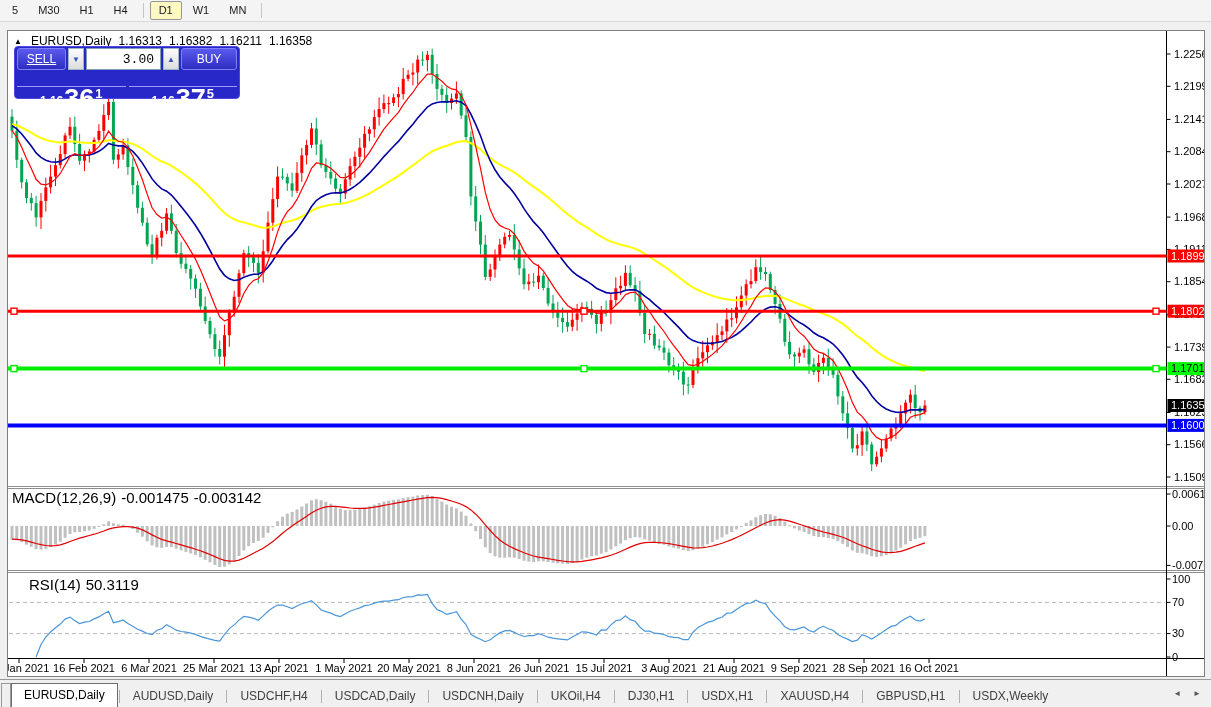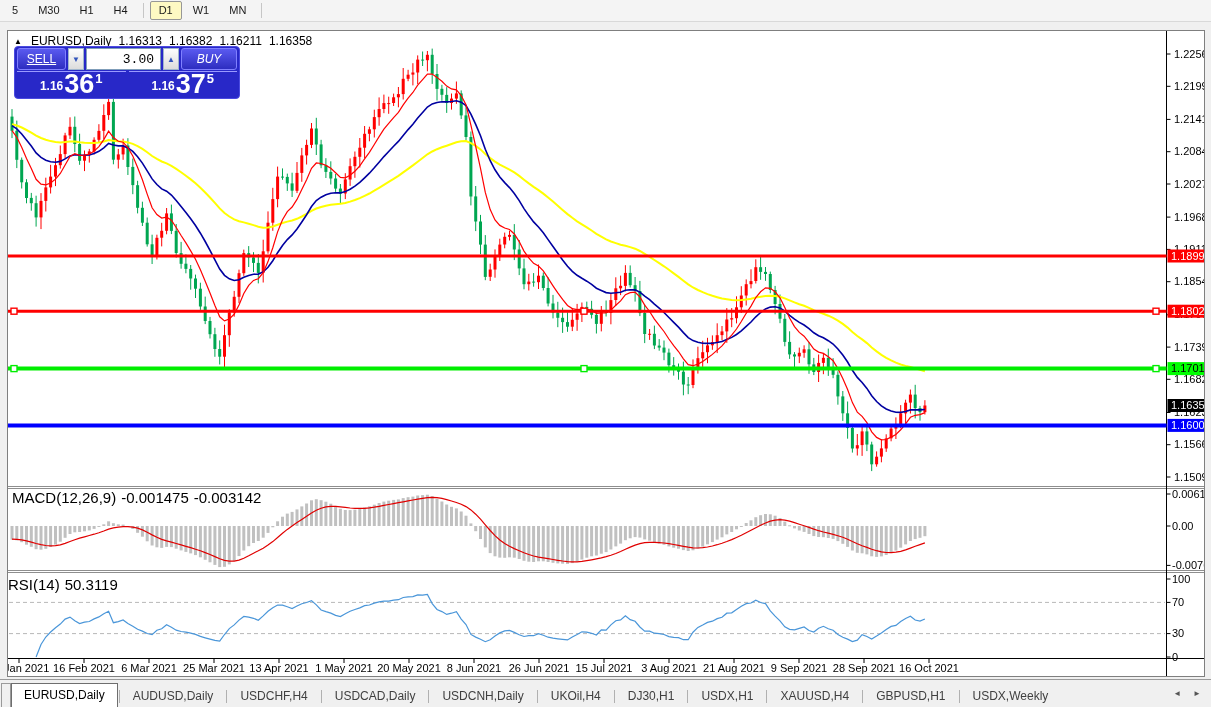--- a/index.html
+++ b/index.html
@@ -17,26 +17,26 @@
   #chart-canvas{position:absolute;left:0;top:0;}
   
   .chart-header{position:absolute;left:14px;top:34px;font-size:12px;color:#000;display:flex;gap:7px;align-items:center;}
   .collapse-tri{font-size:8px;color:#000;margin-right:2px;}
   
   .oneclick{position:absolute;left:14px;top:46px;width:226px;height:53px;background:#2828c8;
     border:1px solid #4a4ae0;border-radius:4px;box-sizing:border-box;padding:1px 2px;}
   .oc-row1{display:flex;height:22px;align-items:stretch;gap:2px;}
   .oc-btn{background:linear-gradient(#5a5af0,#2d2dc0);border:1px solid #8080ff;border-radius:3px;
     color:#fff;font-size:12px;display:flex;align-items:center;justify-content:center;cursor:pointer;}
-  .oc-sell{width:47px;text-decoration:underline;} .oc-buy{width:54px;font-style:italic;}
+  .oc-sell{width:47px;text-decoration:underline;} .oc-buy{width:54px;}
   .oc-spin{width:14px;background:linear-gradient(#fdfdfd,#dcdcdc);border:1px solid #9fb5cc;color:#3355bb;
     font-size:8px;display:flex;align-items:center;justify-content:center;cursor:pointer;}
   .oc-vol{flex:1;border:1px solid #7f9db9;background:#fff;color:#000;font-size:13px;text-align:right;
     padding:0 6px 0 0;min-width:0;font-family:Liberation Mono, monospace;}
-  .oc-row2{display:flex;height:26px;margin-top:1px;gap:3px;}
+  .oc-row2{display:flex;height:26px;margin-top:16px;gap:3px;}
   .oc-quote{flex:1;border-top:1px solid #9a9aff;color:#fff;display:flex;align-items:flex-end;
     justify-content:center;padding-bottom:1px;cursor:pointer;}
   .q-small{font-size:12px;font-weight:bold;margin:0 1px 3px 0;}
   .q-big{font-size:27px;font-weight:bold;line-height:24px;}
   .q-sup{font-size:13px;font-weight:bold;margin:0 0 10px 1px;}
   
   .ind-title{position:absolute;font-size:15px;color:#000;display:flex;gap:5px;}
   
   .tabbar{position:absolute;left:0;top:679px;width:1211px;height:28px;background:#f0f0f0;
     border-top:1px solid #9a9a9a;display:flex;align-items:flex-end;}
@@ -772,21 +772,21 @@
       <span class="q-sup">5</span>
     </div>
   </div>
 </div>
 
 <div class="ind-title" style="left:12px;top:489px;">
   <span>MACD(12,26,9)</span>
   <span>-0.001475</span>
   <span>-0.003142</span>
 </div>
-<div class="ind-title" style="left:8px;top:576px;justify-content:space-between;">
+<div class="ind-title" style="left:29px;top:576px;justify-content:space-between;">
   <span>RSI(14)</span>
   <span>50.3119</span>
 </div>
 
 <div class="tabbar">
   <div class="tab-strip"></div>
   <div class="tab active">EURUSD,Daily</div>
     <div class="tab-sep"></div>
     <div class="tab">AUDUSD,Daily</div>
     <div class="tab-sep"></div>

